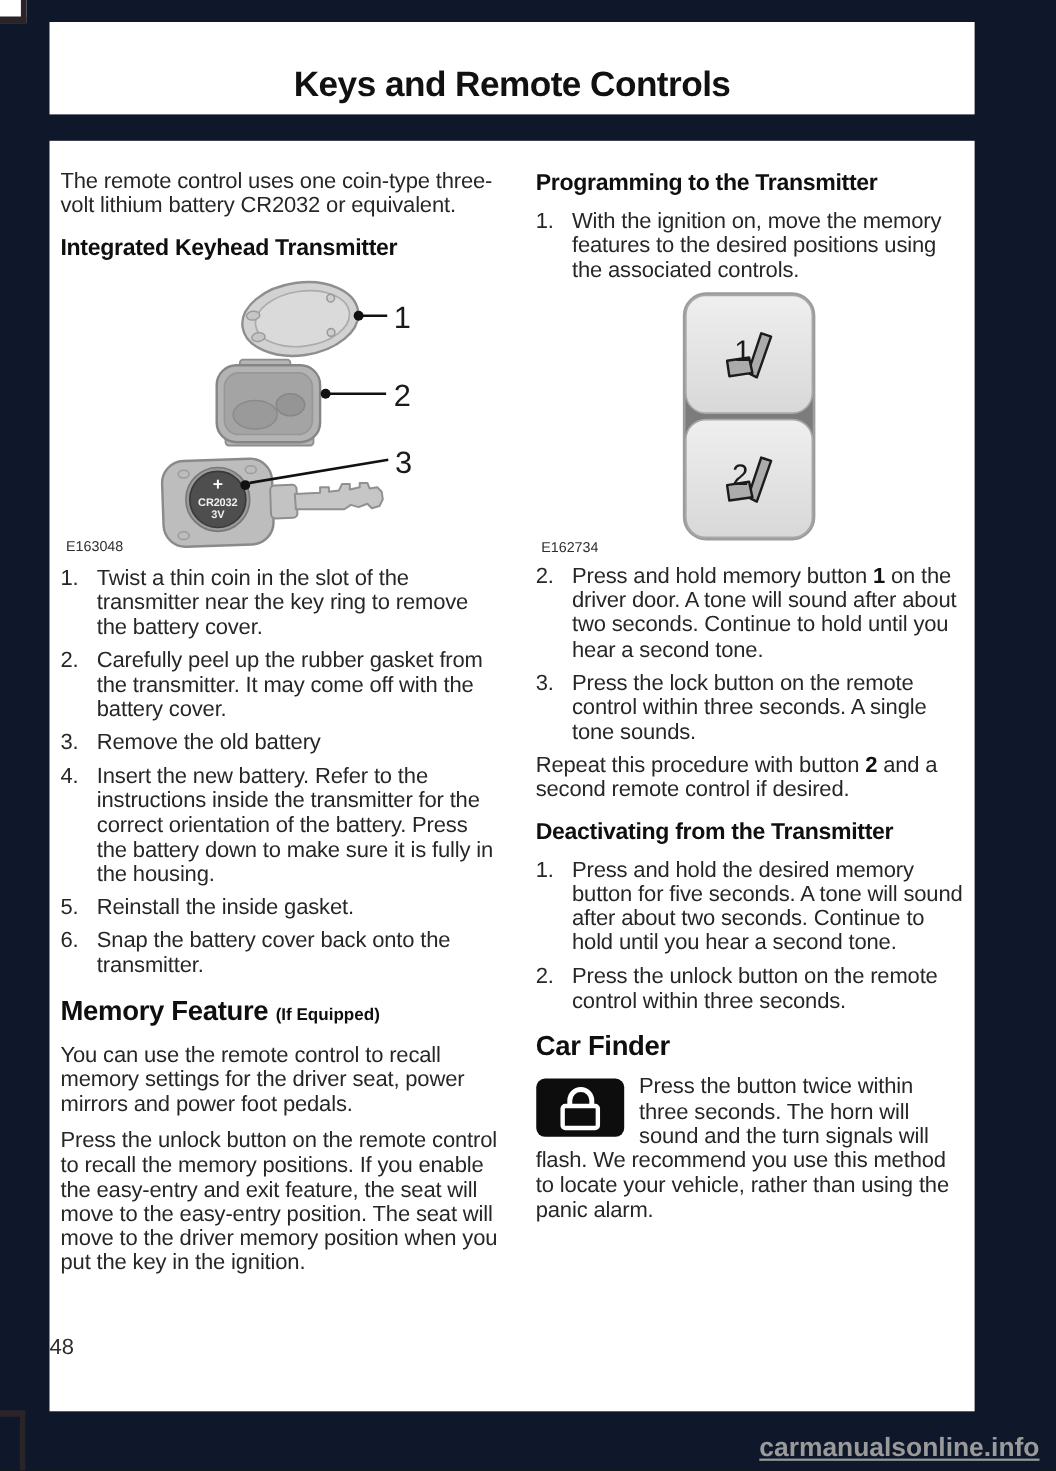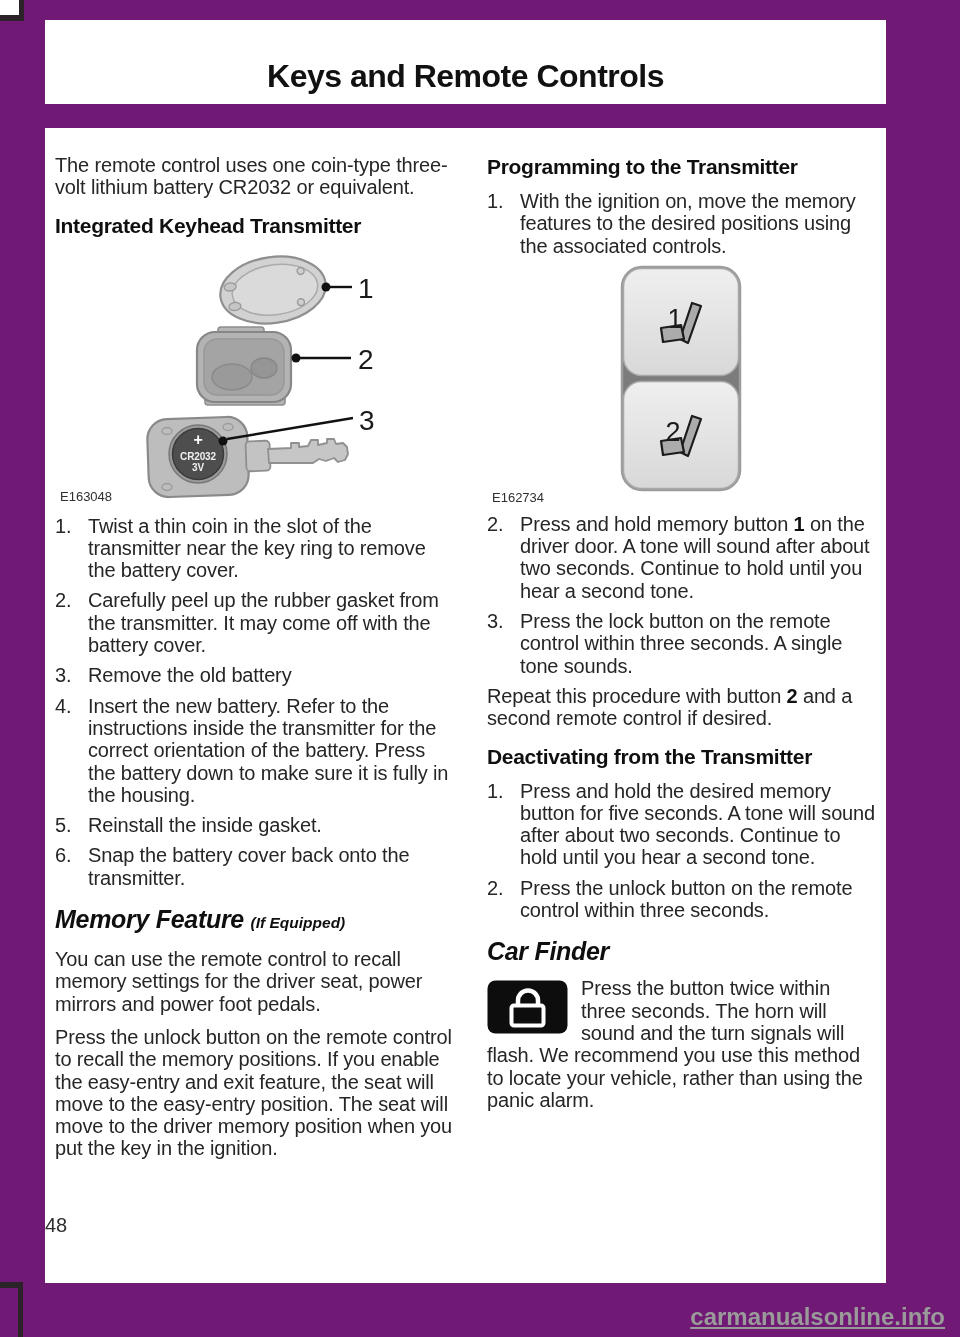--- a/index.html
+++ b/index.html
@@ -1,19 +1,19 @@
 <!DOCTYPE html>
 <html><head>
 <meta charset="utf-8">
 <style>
   * { margin:0; padding:0; box-sizing:border-box; }
   html,body { background:#000; }
   body { font-family:"Liberation Sans","DejaVu Sans",sans-serif; }
   .canvas {
-    position:relative; width:960px; height:1337px; background:#701a75;
+    position:relative; width:960px; height:1337px; background:#0f172a;
     overflow:hidden; margin:0 auto;
   }
   
   .corner-top {
     position:absolute; left:0; top:0; width:24px; height:21px;
     background:#fff; border-right:5px solid #2a2327; border-bottom:6px solid #2a2327;
   }
   .corner-bottom {
     position:absolute; left:0; top:1282px; width:23px; height:55px;
     border-top:6px solid #2a2327; border-right:5px solid #2a2327;
@@ -34,21 +34,21 @@
   .col-left  { left:10px;  width:402px; padding-top:22px; }
   .col-right { left:442px; width:391px; padding-top:22px; }
   .col > :first-child { margin-top:0; }
   p.body-text { margin:0 0 11px; }
   h3.h-sub {
     font-size:21px; font-weight:bold; color:#0f0f0f; letter-spacing:-0.3px;
     margin:14px 0 11px; line-height:25px;
   }
   h2.h-section {
     font-size:25px; font-weight:bold; color:#0f0f0f; letter-spacing:-0.3px;
-    margin:16px 0 11px; line-height:29px;font-style:italic;
+    margin:16px 0 11px; line-height:29px;
   }
   h2.h-section .qualifier { font-size:15.5px; letter-spacing:0; }
   .li-row { display:flex; margin:0 0 8px; }
   .li-num { flex:0 0 33px; }
   .li-text { flex:1; }
   .li-text b, p b { color:#111; }
   .fig-key { display:block; margin:2px 0 8px; }
   .fig-buttons { display:block; margin:4px 0 6px; }
   .carfinder { margin-top:2px; }
   .lock-badge { float:left; margin:3px 13px 6px 0; }

